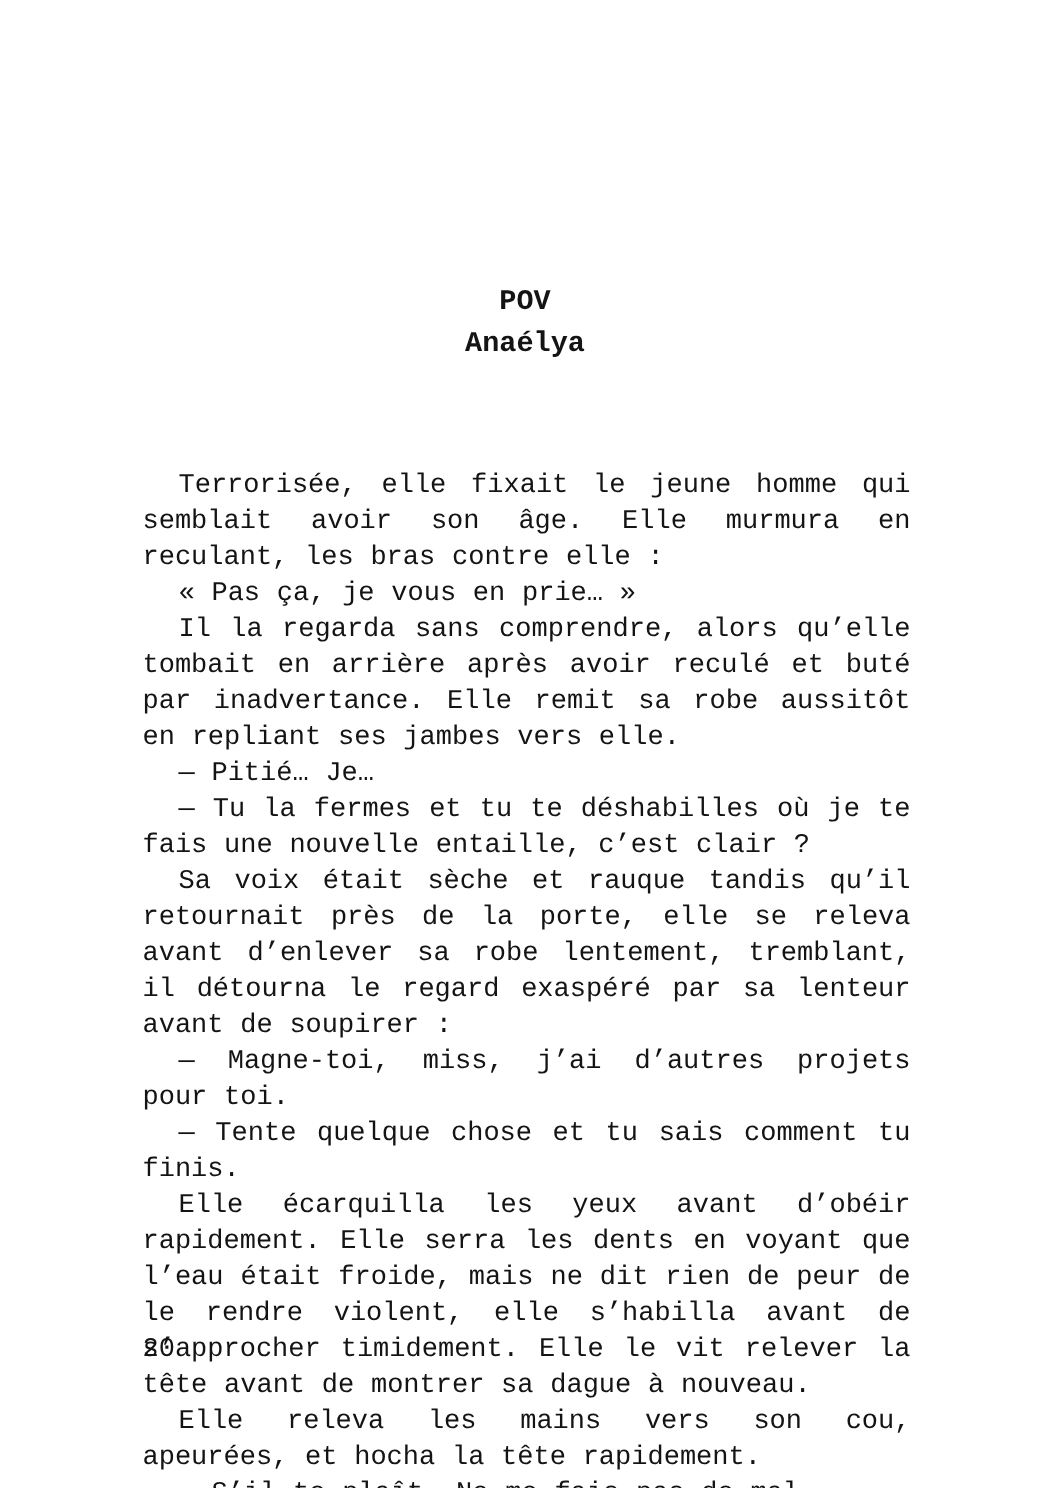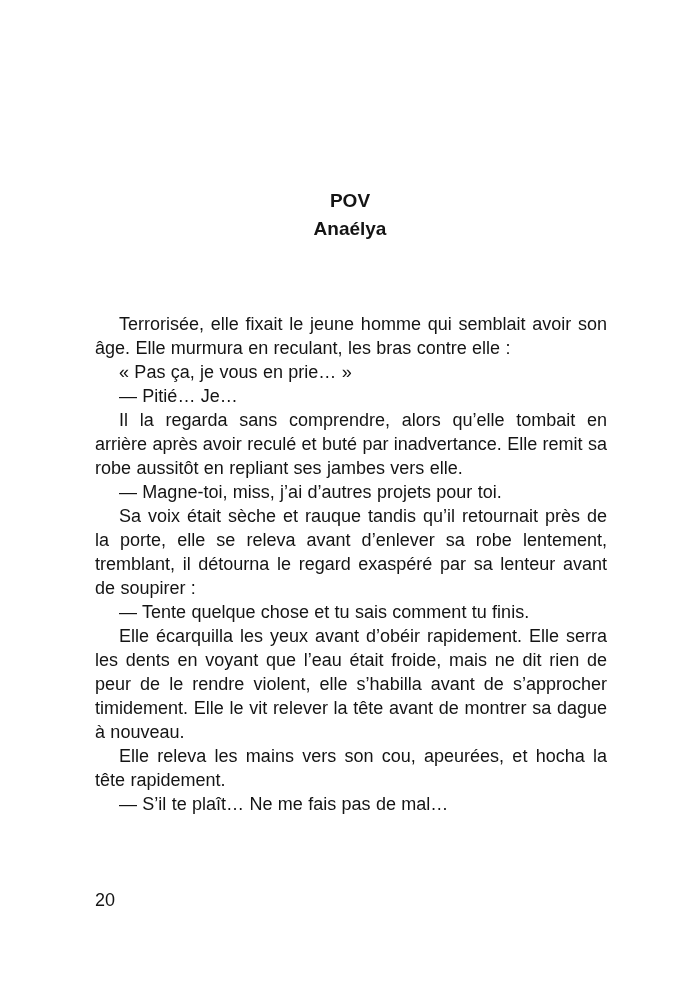--- a/index.html
+++ b/index.html
@@ -6,21 +6,21 @@
     margin: 0;
     padding: 0;
     background: #ffffff;
   }
   .page {
     position: relative;
     width: 700px;
     height: 992px;
     background: #ffffff;
     overflow: hidden;
-    font-family: Liberation Sans, sans-serif;
+    font-family: Liberation Mono, monospace;
     color: #141414;
   }
   .title-block {
     position: absolute;
     top: 187px;
     left: 0;
     width: 700px;
     text-align: center;
     font-weight: bold;
     font-size: 19px;
@@ -55,24 +55,25 @@
 <div class="page">
 
   <header class="title-block">
     <div>POV</div>
     <div>Anaélya</div>
   </header>
 
   <main class="body-text">
     <p>Terrorisée, elle fixait le jeune homme qui semblait avoir son âge. Elle murmura en reculant, les bras contre elle :</p>
     <p>« Pas ça, je vous en prie… »</p>
+    <p>Il la regarda sans comprendre, alors qu’elle tombait en arrière après avoir reculé et buté par inadvertance. Elle remit sa robe aussitôt en repliant ses jambes vers elle.</p>
     <p>— Pitié… Je…</p>
-    <p>Il la regarda sans comprendre, alors qu’elle tombait en arrière après avoir reculé et buté par inadvertance. Elle remit sa robe aussitôt en repliant ses jambes vers elle.</p>
+    <p>— Tu la fermes et tu te déshabilles où je te fais une nouvelle entaille, c’est clair ?</p>
+    <p>Sa voix était sèche et rauque tandis qu’il retournait près de la porte, elle se releva avant d’enlever sa robe lentement, tremblant, il détourna le regard exaspéré par sa lenteur avant de soupirer :</p>
     <p>— Magne-toi, miss, j’ai d’autres projets pour toi.</p>
-    <p>Sa voix était sèche et rauque tandis qu’il retournait près de la porte, elle se releva avant d’enlever sa robe lentement, tremblant, il détourna le regard exaspéré par sa lenteur avant de soupirer :</p>
     <p>— Tente quelque chose et tu sais comment tu finis.</p>
     <p>Elle écarquilla les yeux avant d’obéir rapidement. Elle serra les dents en voyant que l’eau était froide, mais ne dit rien de peur de le rendre violent, elle s’habilla avant de s’approcher timidement. Elle le vit relever la tête avant de montrer sa dague à nouveau.</p>
     <p>Elle releva les mains vers son cou, apeurées, et hocha la tête rapidement.</p>
     <p>— S’il te plaît… Ne me fais pas de mal…</p>
   </main>
 
   <div class="page-number">20</div>
 
 </div>
 

